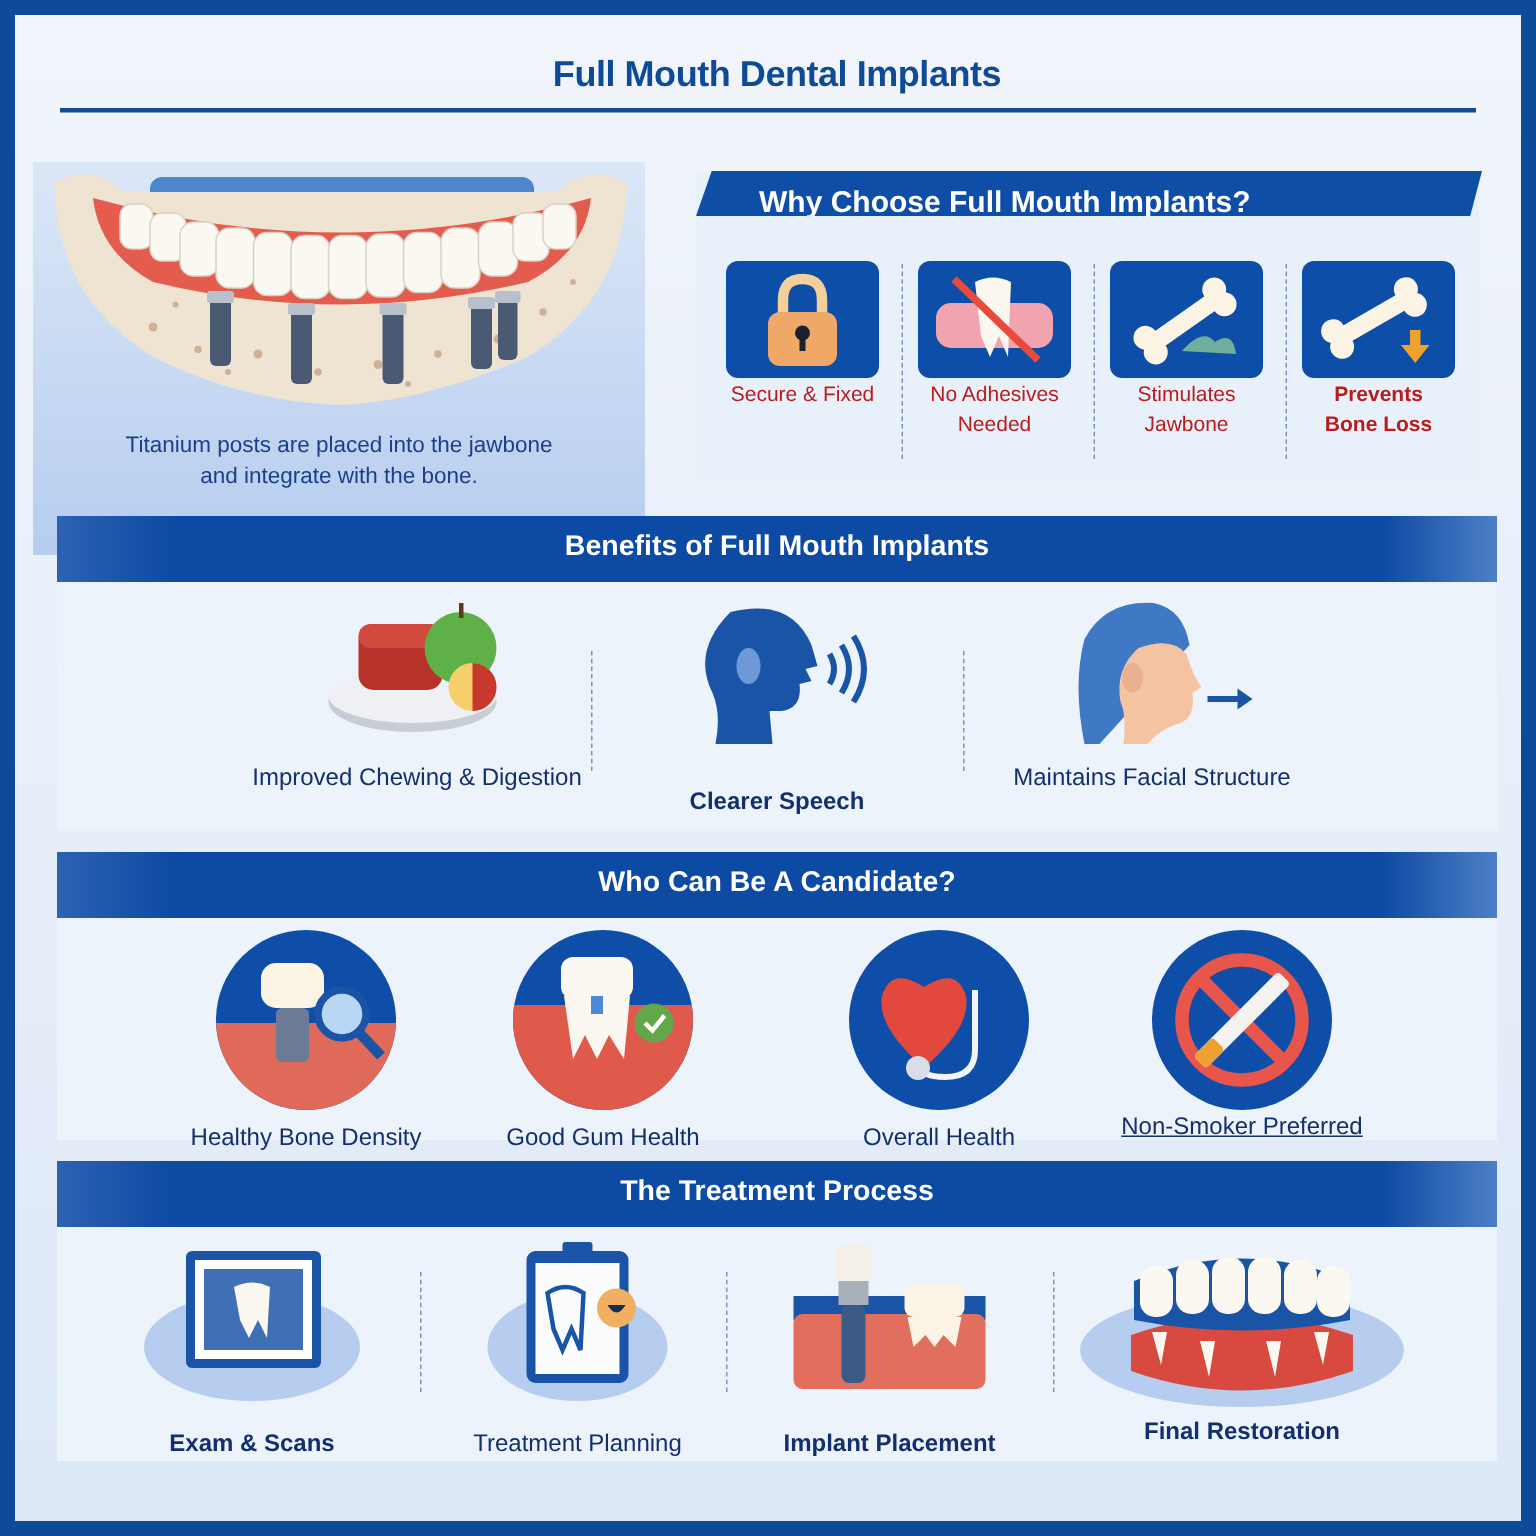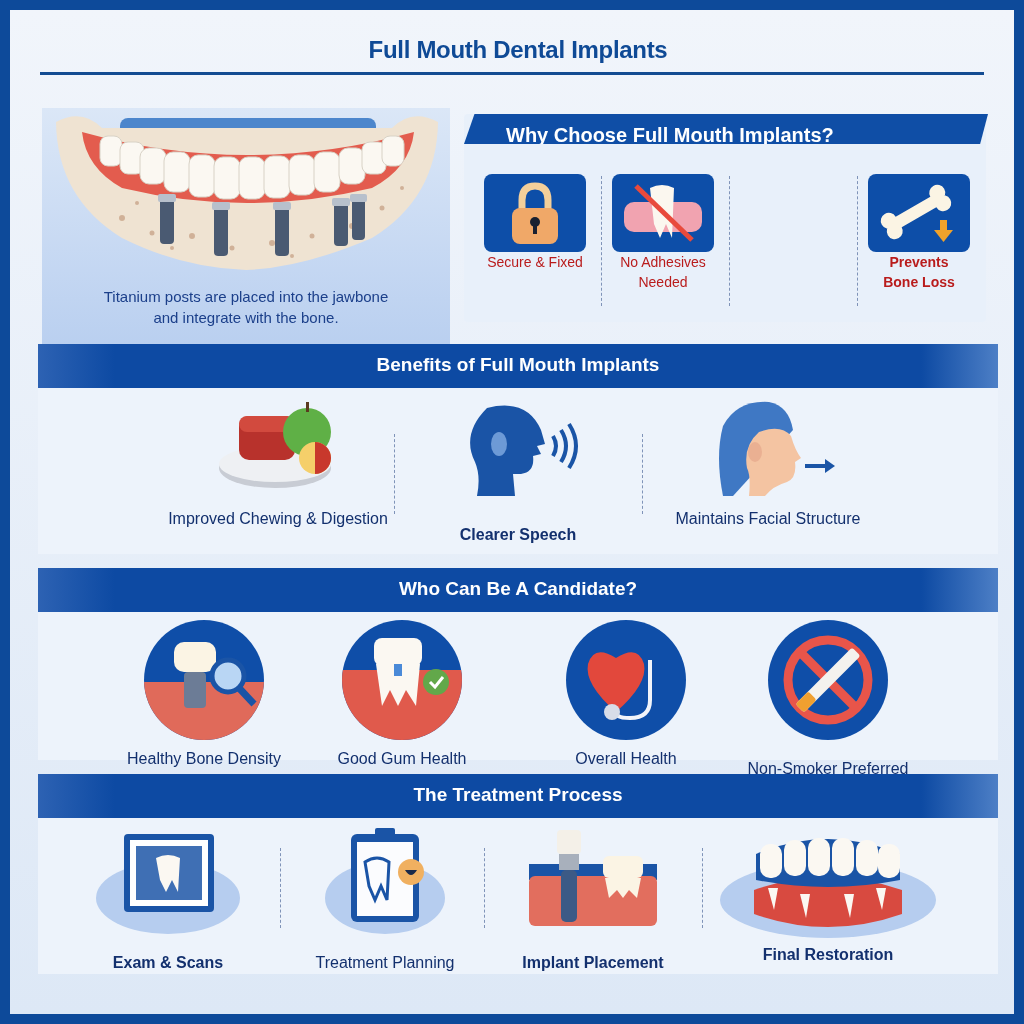--- a/index.html
+++ b/index.html
@@ -15,21 +15,21 @@
   }
   .main-title {
     position: absolute; left: 12px; right: 0; top: 26px; text-align: center;
     font-size: 24px; font-weight: bold; color: #0f4a96; letter-spacing: -0.3px;
   }
   .title-rule {
     position: absolute; left: 30px; right: 30px; top: 62px; height: 3px; background: #134c92;
   }
   
   .hero {
-    position: absolute; left: 32px; top: 98px; width: 408px; height: 262px;
+    position: absolute; left: 12px; top: 98px; width: 408px; height: 262px;
     background: linear-gradient(180deg, #dbe7f7 0%, #b6cdef 100%);
   }
   .hero svg { position: absolute; left: 0; top: 0; }
   .hero-caption {
     position: absolute; left: 0; right: 0; top: 178px; text-align: center;
     font-size: 15px; line-height: 21px; color: #1b3f8a;
   }
   
   .why {
     position: absolute; left: 454px; top: 104px; width: 522px; height: 208px;
@@ -146,20 +146,38 @@
               <path d="M38 14 Q50 8 62 14 L60 64 L54 50 L48 64 L42 50 Z" fill="#fbf7ef"></path>
               <line x1="24" y1="12" x2="80" y2="66" stroke="#e84a3c" stroke-width="5"></line>
             </svg>
         </div>
         <div class="why-label">
           <div>No Adhesives</div>
           <div>Needed</div>
         </div>
       </div>
       <div class="vsep" style="left:265px; top:2px; height:130px;"></div>
+      <div class="why-item" style="left:267px;">
+        <div class="why-icon">
+          <svg width="102" height="78">
+              <g transform="rotate(-35 50 40)">
+                <rect x="22" y="34" width="56" height="12" rx="5" fill="#fbf4e4"></rect>
+                <circle cx="22" cy="34" r="8" fill="#fbf4e4"></circle>
+                <circle cx="22" cy="46" r="8" fill="#fbf4e4"></circle>
+                <circle cx="78" cy="34" r="8" fill="#fbf4e4"></circle>
+                <circle cx="78" cy="46" r="8" fill="#fbf4e4"></circle>
+              </g>
+              <path d="M48 60 Q62 44 70 54 Q82 46 84 62 Z" fill="#6fae9c"></path>
+            </svg>
+        </div>
+        <div class="why-label">
+          <div>Stimulates</div>
+          <div>Jawbone</div>
+        </div>
+      </div>
       <div class="vsep" style="left:393px; top:2px; height:130px;"></div>
       <div class="why-item" style="left:395px;">
         <div class="why-icon">
           <svg width="102" height="78">
               <g transform="rotate(-30 48 38)">
                 <rect x="20" y="32" width="56" height="12" rx="5" fill="#fbf4e4"></rect>
                 <circle cx="20" cy="32" r="8" fill="#fbf4e4"></circle>
                 <circle cx="20" cy="44" r="8" fill="#fbf4e4"></circle>
                 <circle cx="76" cy="32" r="8" fill="#fbf4e4"></circle>
                 <circle cx="76" cy="44" r="8" fill="#fbf4e4"></circle>
@@ -256,21 +274,21 @@
       <div class="circle-icon">
         <svg width="120" height="120">
             <circle cx="60" cy="60" r="40" fill="none" stroke="#e8554a" stroke-width="9"></circle>
             <line x1="32" y1="32" x2="88" y2="88" stroke="#e8554a" stroke-width="9"></line>
             <g transform="rotate(-45 60 60)">
               <rect x="20" y="54" width="80" height="12" rx="3" fill="#f4f2ee"></rect>
               <rect x="20" y="54" width="18" height="12" rx="3" fill="#f0a030"></rect>
             </g>
           </svg>
       </div>
-      <div class="item-label" style="margin-top:20px;">Non-Smoker Preferred</div>
+      <div class="item-label" style="margin-top:3px;text-decoration:underline;">Non-Smoker Preferred</div>
     </div>
   </div>
 
   <div class="panel" style="top:764px; height:200px;">
     <div class="panel-header">The Treatment Process</div>
     <div class="item" style="left:50px; top:54px; width:160px;">
       <svg width="160" height="110" style="display:block;margin:0 auto;">
         <ellipse cx="80" cy="70" rx="72" ry="36" fill="#b6cdef"></ellipse>
         <rect x="36" y="6" width="90" height="78" rx="4" fill="#1a54a6"></rect>
           <rect x="42" y="12" width="78" height="66" fill="#fff"></rect>

